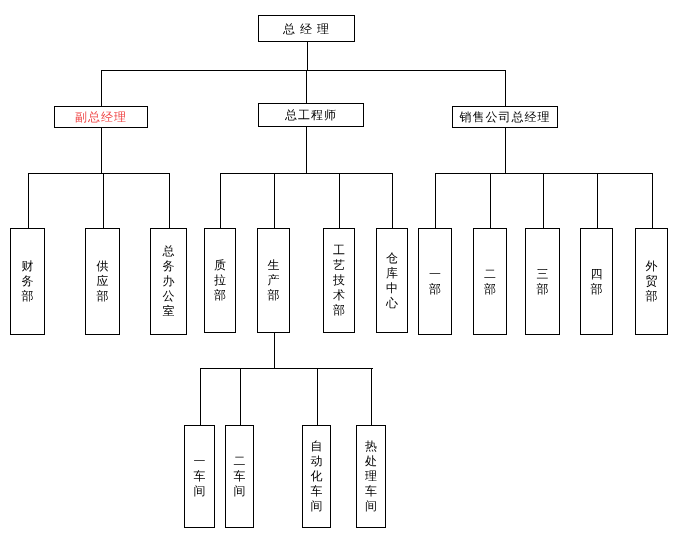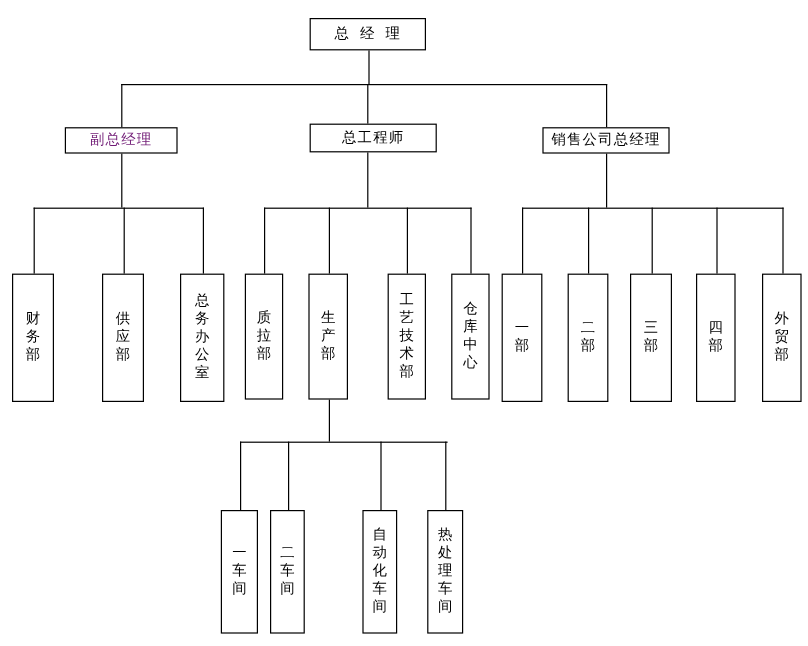--- a/index.html
+++ b/index.html
@@ -5,21 +5,21 @@
   html, body {
     margin: 0;
     padding: 0;
     background: #ffffff;
   }
   #org-chart {
     position: relative;
     width: 673px;
     height: 538px;
     background: #ffffff;
-    font-family: Liberation Mono, monospace;
+    font-family: Liberation Serif, serif;
     overflow: hidden;
   }
   .node {
     position: absolute;
     box-sizing: border-box;
     border: 1px solid #000000;
     background: #ffffff;
     display: flex;
     align-items: center;
     justify-content: center;
@@ -45,21 +45,21 @@
   }
 </style>
 </head>
 <body>
 
 <div id="org-chart" style="width: 673px; height: 538px; background: rgb(255, 255, 255);">
     <div class="node horizontal" style="left: 258px; top: 15px; width: 97px; height: 27px; border-color: rgb(0, 0, 0); background: rgb(255, 255, 255);">
       <span class="label" style="color: rgb(0, 0, 0);">总 经 理</span>
     </div>
     <div class="node horizontal" style="left: 54px; top: 106px; width: 94px; height: 22px; border-color: rgb(0, 0, 0); background: rgb(255, 255, 255);">
-      <span class="label" style="color: #701a75;">副总经理</span>
+      <span class="label" style="color: #ef4444;">副总经理</span>
     </div>
     <div class="node horizontal" style="left: 258px; top: 103px; width: 106px; height: 24px; border-color: rgb(0, 0, 0); background: rgb(255, 255, 255);">
       <span class="label" style="color: rgb(0, 0, 0);">总工程师</span>
     </div>
     <div class="node horizontal" style="left: 452px; top: 106px; width: 106px; height: 22px; border-color: rgb(0, 0, 0); background: rgb(255, 255, 255);">
       <span class="label" style="color: rgb(0, 0, 0);">销售公司总经理</span>
     </div>
     <div class="node vertical" style="left: 10px; top: 228px; width: 35px; height: 107px; border-color: rgb(0, 0, 0); background: rgb(255, 255, 255);">
       <span class="label" style="color: rgb(0, 0, 0);">财
 务

